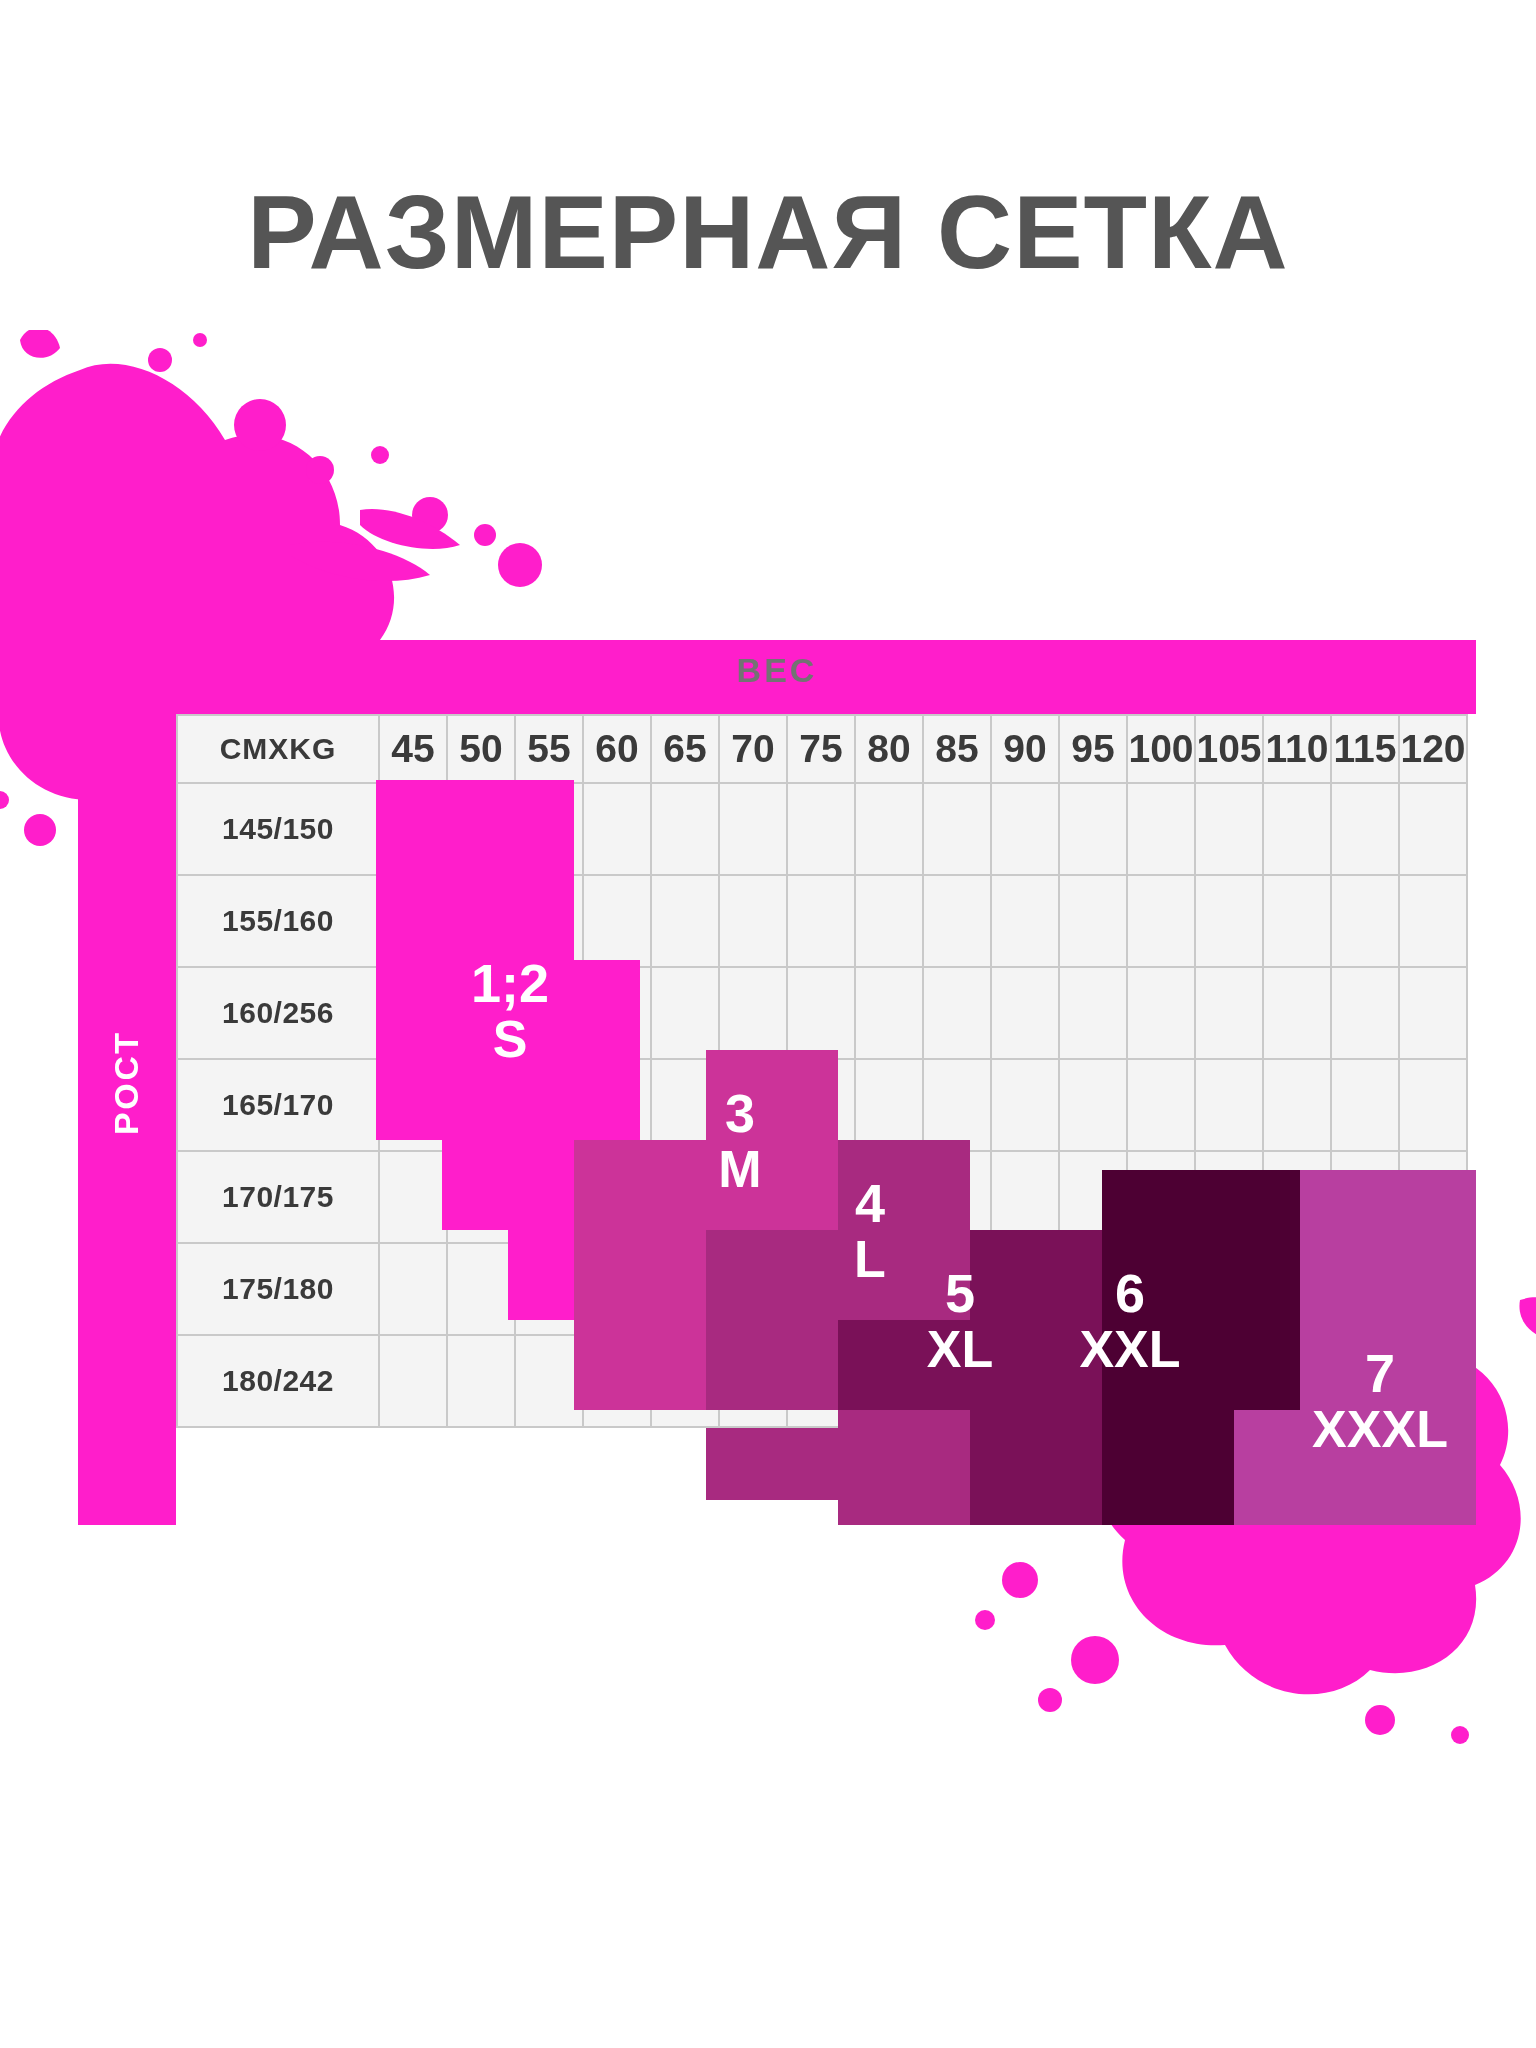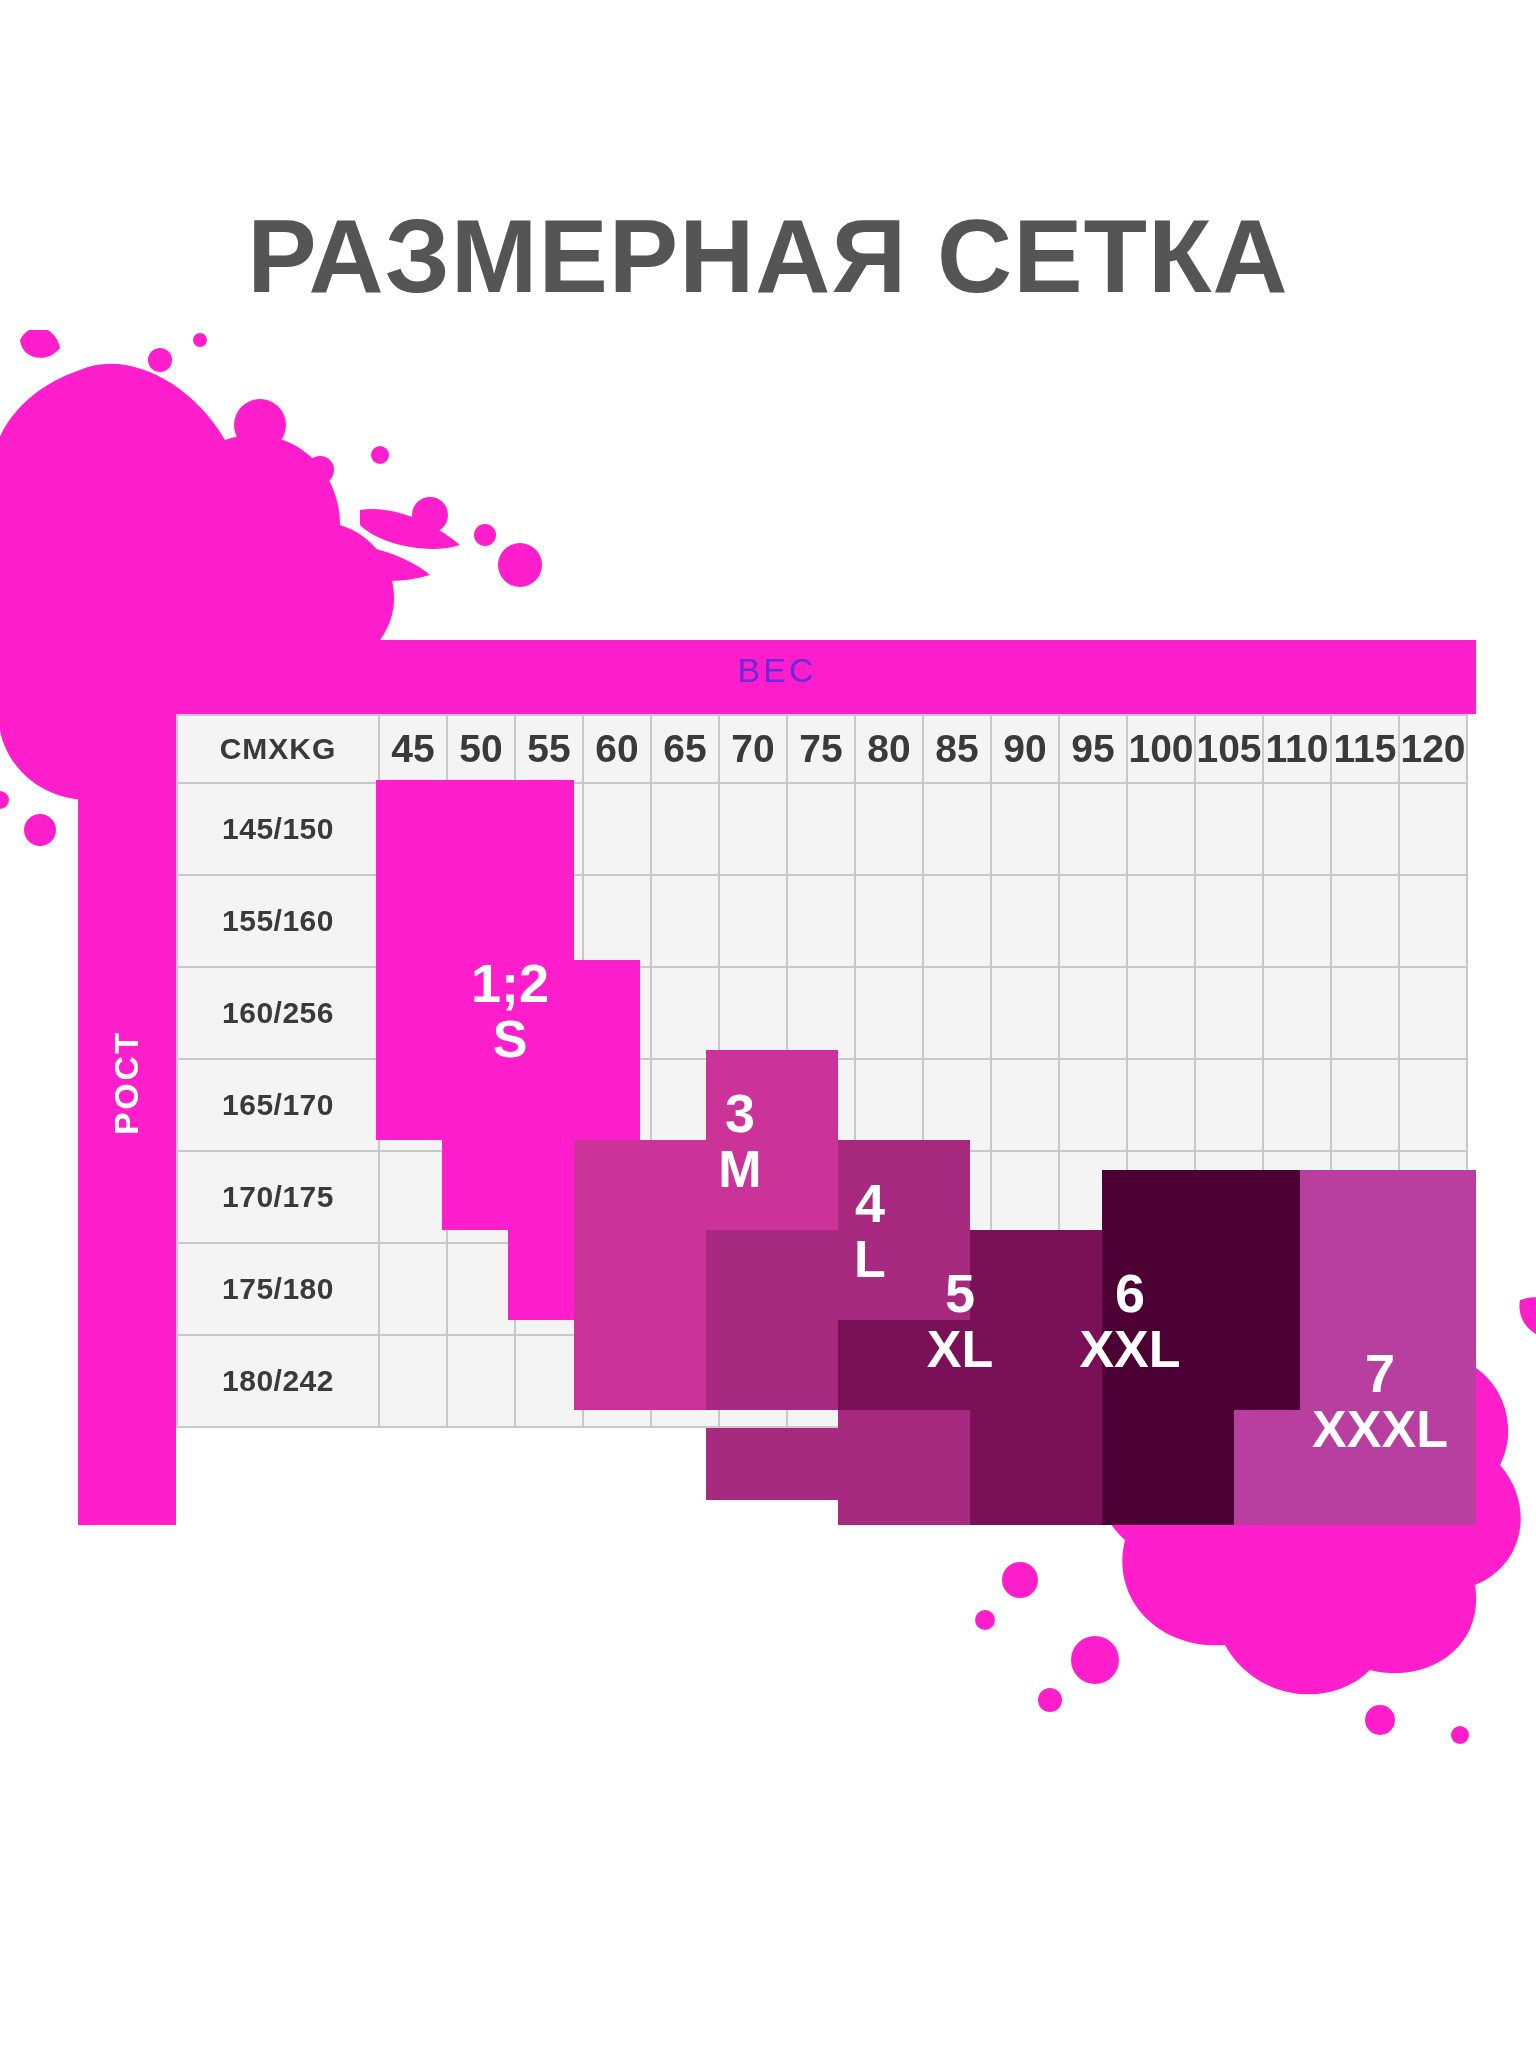--- a/index.html
+++ b/index.html
@@ -21,21 +21,20 @@
     position: absolute;
     top: 180px;
     left: 0;
     width: 100%;
     text-align: center;
     font-size: 104px;
     font-weight: bold;
     letter-spacing: 1px;
     color: #555555;
     line-height: 1;
-    margin-top: 24px;
   }
 
   
   .splat {
     position: absolute;
     pointer-events: none;
   }
   .splat-top-left { top: 330px; left: -40px; }
   .splat-bottom-right { top: 1190px; left: 960px; }
 
@@ -79,22 +78,22 @@
   }
   .ves-label {
     position: absolute;
     left: 78px;
     top: 640px;
     width: 1398px;
     height: 61px;
     display: flex;
     align-items: center;
     justify-content: center;
-    color: #6d28d9;
-    font-weight: normal;
+    color: #737373;
+    font-weight: bold;
     font-size: 34px;
     letter-spacing: 3px;
   }
 
   
   .grid {
     position: absolute;
     left: 176px;
     top: 714px;
     border-collapse: collapse;

